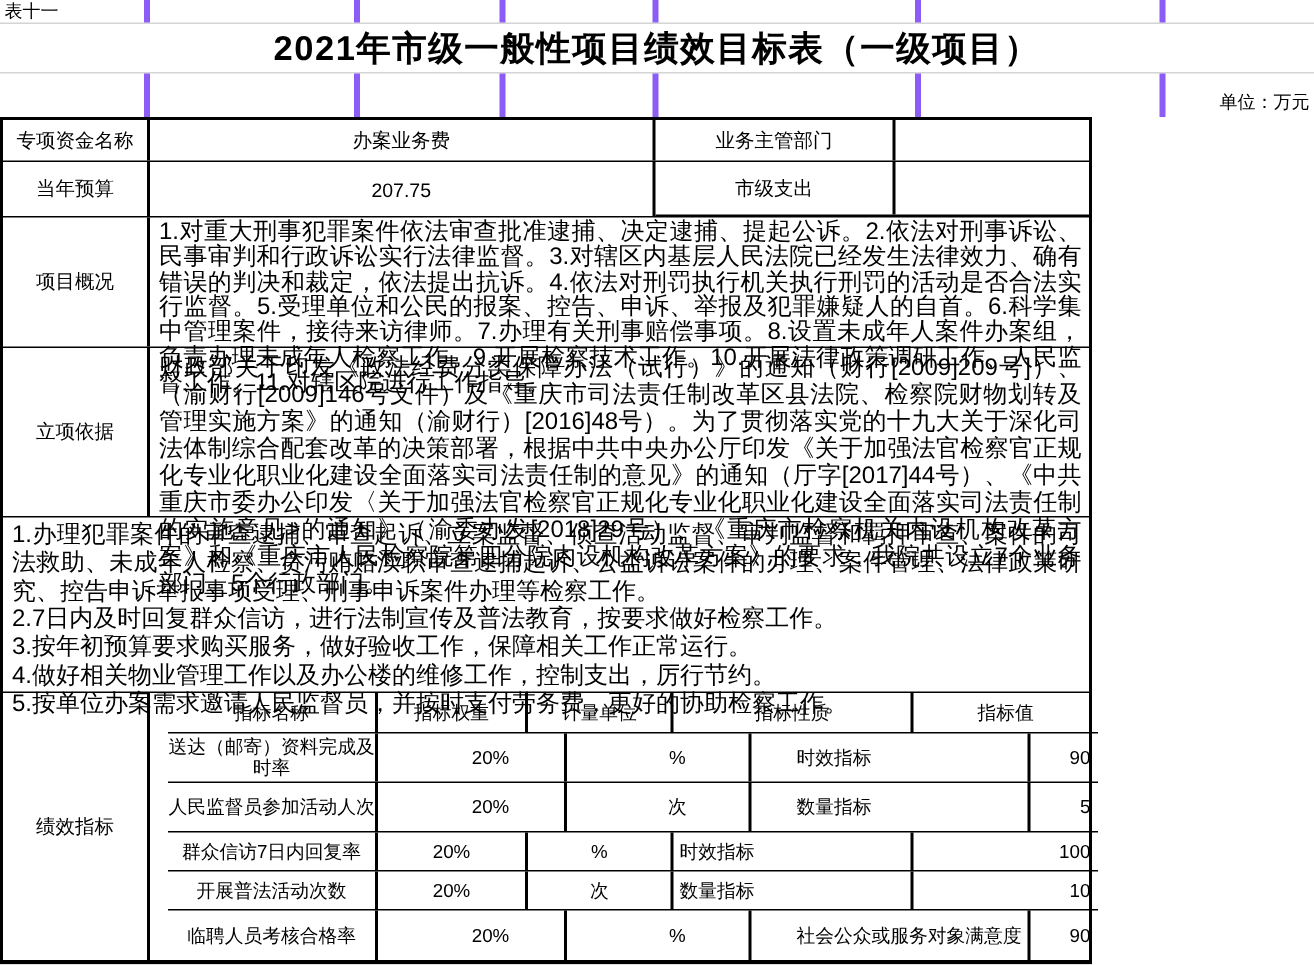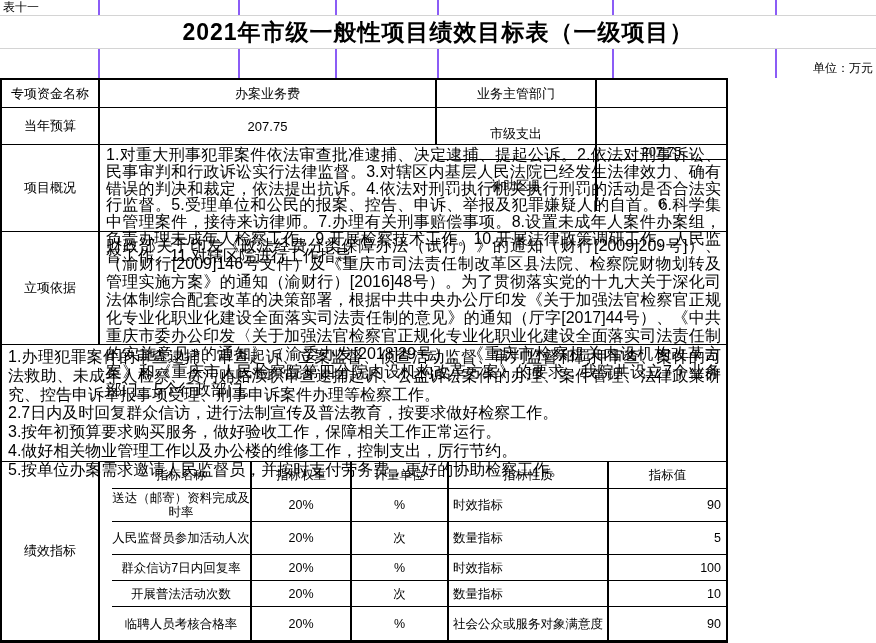--- a/index.html
+++ b/index.html
@@ -2,21 +2,21 @@
 <html><head>
 <meta charset="utf-8">
 <style>
   * { margin:0; padding:0; box-sizing:border-box; }
   html,body { background:#fff; }
   body { font-family:"Liberation Sans","DejaVu Sans",sans-serif; color:#000; }
   .sheet { position:relative; width:876px; height:643px; background:#fff; overflow:hidden; }
 
   
   .grow { display:flex; width:876px; }
-  .grow .gcell { border-right:2px solid #8b5cf6; height:100%; }
+  .grow .gcell { border-right:4px solid #8b5cf6; height:100%; }
   .grow .gcell.last { border-right:none; }
   .r1 { height:16px; border-bottom:1px solid #d4d4d4; font-size:12px; line-height:15px; }
   .r1 .gcell { padding-left:3px; }
   .titlerow { height:33px; border-bottom:1px solid #d4d4d4; display:flex; align-items:center; justify-content:center;
               font-size:23px; font-weight:bold; letter-spacing:1px; }
   .r3 { height:29px; font-size:12px; }
   .r3 .gcell { display:flex; align-items:flex-end; justify-content:flex-end; padding:0 3px 1px 0; }
   .gw0{width:100px}.gw1{width:140px}.gw2{width:97px}.gw3{width:102px}.gw4{width:175px}.gw5{width:163px}.gw6{width:99px}
 
   
@@ -26,40 +26,40 @@
   .mrow.lastrow { border-bottom:none; }
   .cell { border-right:2px solid #000; display:flex; align-items:center; justify-content:center;
           font-size:13px; overflow:hidden; }
   .cell.lastc { border-right:none; }
   .c1 { width:98px; flex:none; }
   .c2 { width:337px; flex:none; }
   .c3 { width:160px; flex:none; }
   .c4 { flex:1;margin-top:36px; }
   .rowA { height:28px; }
   .rowB { height:37px; }
-  .subcol { flex:1; display:flex; flex-direction:column; }
+  .subcol { flex:1; display:flex; }
   .subrow { display:flex; flex:1; border-bottom:1px solid #000; }
   .subrow.last { border-bottom:none; }
   .subrow .c3 { width:160px; }
   .rowOverview { height:87px; }
   .rowBasis { height:113px; }
   .rowGoals { height:117px; }
   .rowInd { height:179px; }
   .textcell { flex:1; border-right:none; font-size:16px; text-align:justify; display:block;
               padding:2px 5px 1px 6px; white-space:pre-wrap; word-break:break-all; }
   .rowOverview .textcell { line-height:16.8px; }
   .rowBasis .textcell { line-height:18px; padding-top:5px; }
   .rowGoals .textcell { line-height:18.8px; padding-top:3px; }
 
   
   .itable { flex:1; display:flex; flex-direction:column;margin-left:12px; }
   .irow { display:flex; border-bottom:1px solid #000; flex:none; }
   .irow.lastrow { border-bottom:none; }
   .ihead { height:27px; }
-  .ir1,.ir2,.ir5 { height:33px; }
+  .ir1,.ir2,.ir5 { height:33px;gap:26px; }
   .ir3,.ir4 { height:26px; }
   .ir5 { flex:1; }
   .icell { border-right:2px solid #000; display:flex; align-items:center; justify-content:center;
            font-size:12.5px; text-align:center; line-height:14px; overflow:hidden; }
   .icell.lastc { border-right:none; }
   .iname { width:140px; flex:none; }
   .iweight { width:100px; flex:none; }
   .iunit { width:97px; flex:none; }
   .inature { width:160px; flex:none; justify-content:flex-start; text-align:left; padding-left:4px; }
   .ivalue { flex:1; justify-content:flex-end; text-align:right; padding-right:5px; }
@@ -104,24 +104,20 @@
       <div class="cell c4 lastc">重庆市人民检察院第四分院</div>
     </div>
 
     <div class="mrow rowB">
       <div class="cell c1">当年预算</div>
       <div class="cell c2">207.75</div>
       <div class="subcol">
         <div class="subrow">
           <div class="cell c3">市级支出</div>
           <div class="cell c4 lastc">207.75</div>
-        </div>
-        <div class="subrow last">
-          <div class="cell c3">补助区县</div>
-          <div class="cell c4 lastc">0</div>
         </div>
       </div>
     </div>
 
     <div class="mrow rowOverview">
       <div class="cell c1">项目概况</div>
       <div class="textcell">1.对重大刑事犯罪案件依法审查批准逮捕、决定逮捕、提起公诉。2.依法对刑事诉讼、民事审判和行政诉讼实行法律监督。3.对辖区内基层人民法院已经发生法律效力、确有错误的判决和裁定，依法提出抗诉。4.依法对刑罚执行机关执行刑罚的活动是否合法实行监督。5.受理单位和公民的报案、控告、申诉、举报及犯罪嫌疑人的自首。6.科学集中管理案件，接待来访律师。7.办理有关刑事赔偿事项。8.设置未成年人案件办案组，负责办理未成年人检察工作。9.开展检察技术工作。10.开展法律政策调研工作、人民监督工作。11.对辖区院进行工作指导。</div>
     </div>
 
     <div class="mrow rowBasis">

